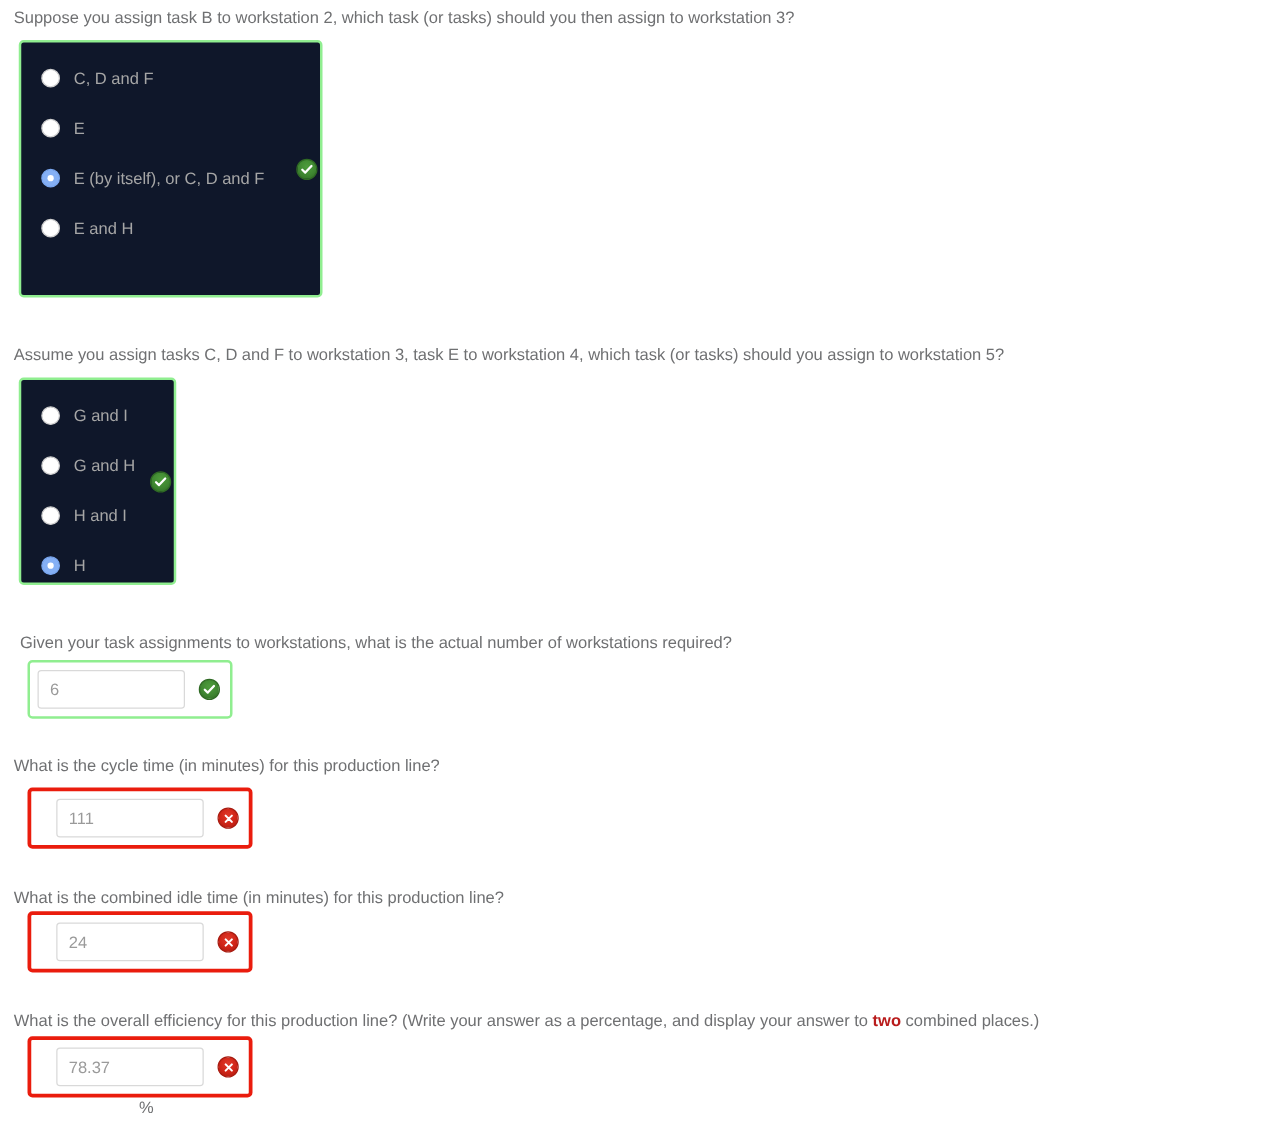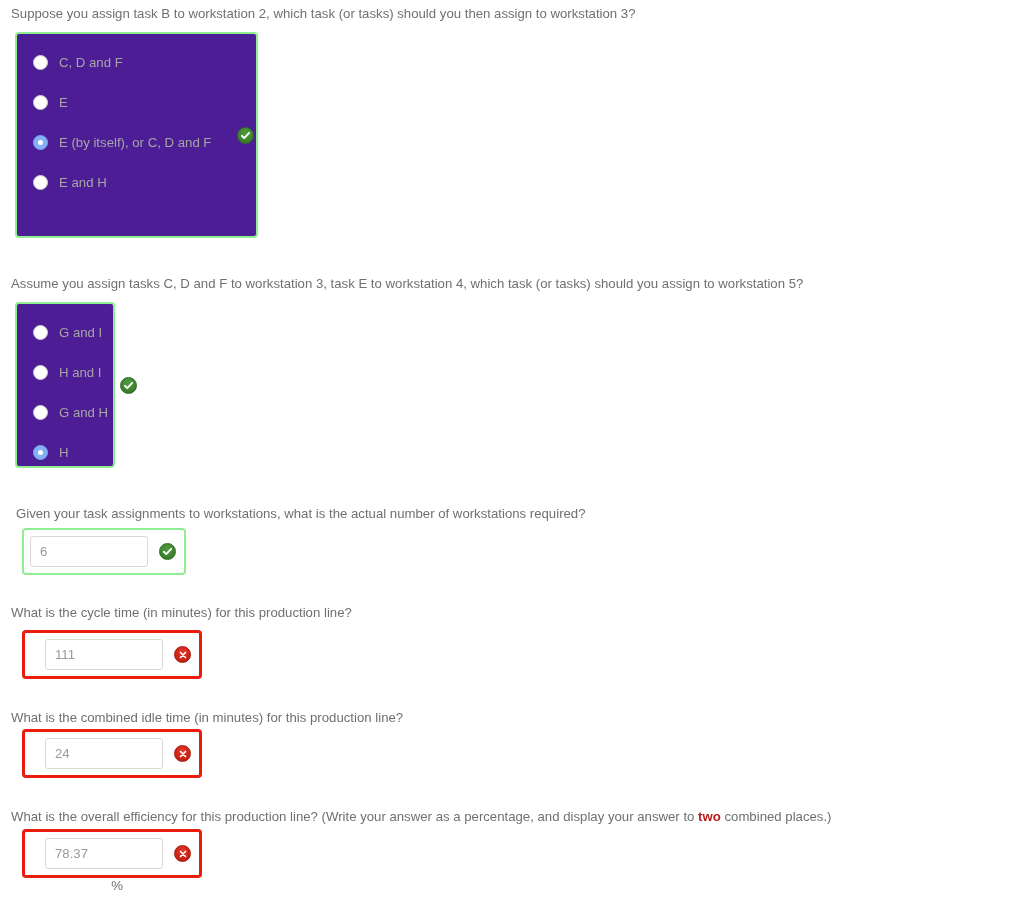--- a/index.html
+++ b/index.html
@@ -30,21 +30,21 @@
     line-height: 17px;
     white-space: nowrap;
     font-family: "Liberation Sans", sans-serif;
   }
   .prompt b { font-weight: bold; color: #b91c1c; }
 
   
   .choice-box {
     border: 2px solid #90ee90;
     border-radius: 4px;
-    background: #4c1d95;
+    background: #0f172a;
     box-sizing: border-box;
     position: relative;
   }
 
   .choice-row {
     display: flex;
     align-items: center;
     height: 40px;
     padding-left: 16px;
     box-sizing: border-box;
@@ -193,35 +193,35 @@
     <span class="badge ok" style="left:237px; top:127px;">
       <svg width="11" height="11" viewBox="0 0 12 12" aria-hidden="true">
         <path d="M2 6.3 L4.6 8.8 L10 3.1" fill="none" stroke="#ffffff" stroke-width="2" stroke-linecap="round" stroke-linejoin="round"></path>
       </svg>
     </span>
   </div>
 
   <div>
     <div class="prompt" style="position:absolute; left:11px; top:275px;">Assume you assign tasks C, D and F to workstation 3, task E to workstation 4, which task (or tasks) should you assign to workstation 5?</div>
 
-    <div class="choice-box" style="position:absolute; left:15px; top:302px; width:100px; height:166px;text-align:right;">
+    <div class="choice-box" style="position:absolute; left:15px; top:302px; width:126px; height:166px;text-align:right;">
 
       <div class="choice-row" style="margin-top:8px;">
         <span class="radio"></span>
         <span class="choice-label">G and I</span>
       </div>
 
       <div class="choice-row">
         <span class="radio"></span>
+        <span class="choice-label">G and H</span>
+      </div>
+
+      <div class="choice-row">
+        <span class="radio"></span>
         <span class="choice-label">H and I</span>
-      </div>
-
-      <div class="choice-row">
-        <span class="radio"></span>
-        <span class="choice-label">G and H</span>
       </div>
 
       <div class="choice-row">
         <span class="radio checked"></span>
         <span class="choice-label">H</span>
       </div>
     </div>
 
     <span class="badge ok" style="left:120px; top:377px;">
       <svg width="11" height="11" viewBox="0 0 12 12" aria-hidden="true">

